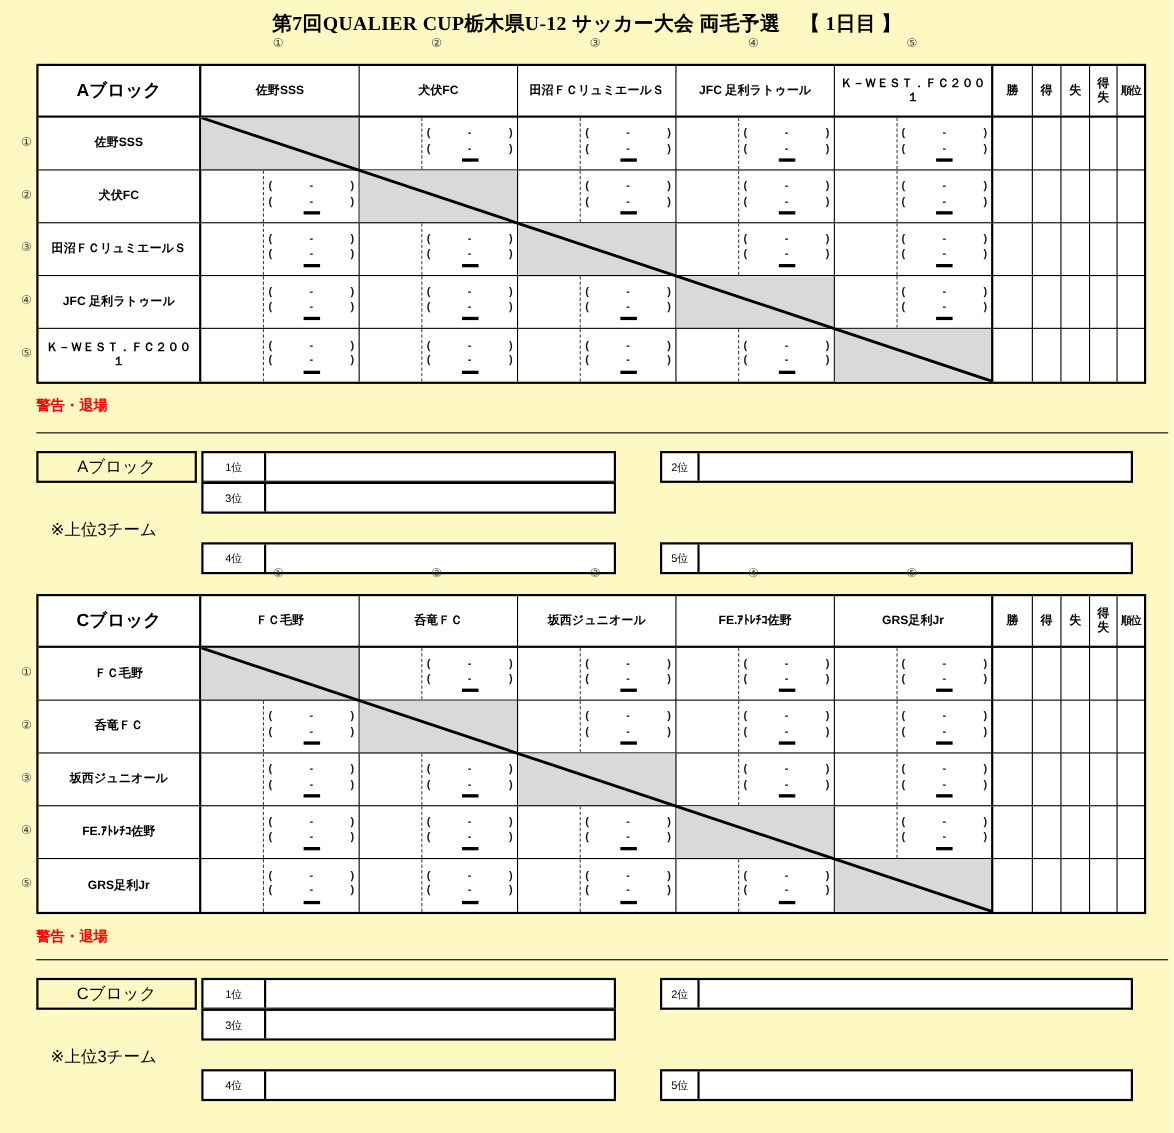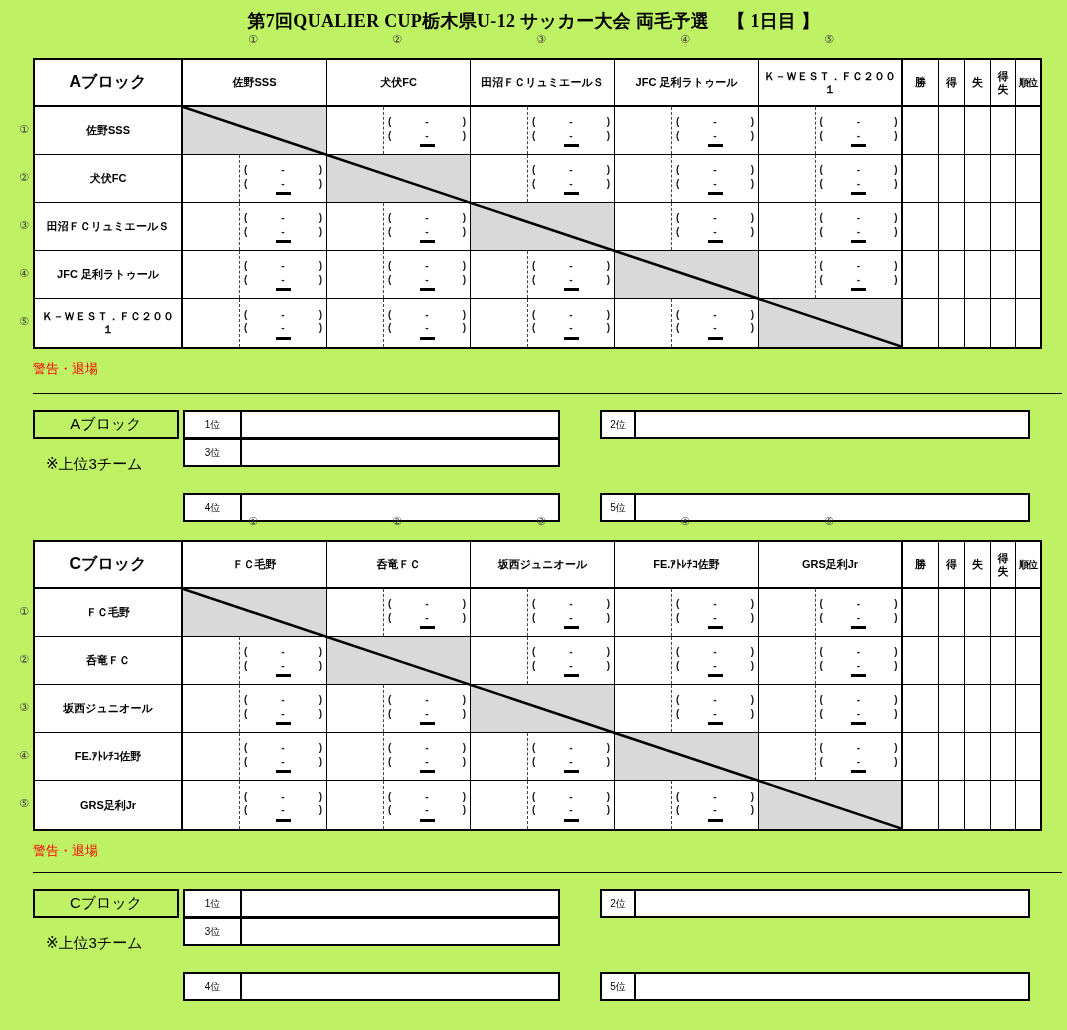--- a/index.html
+++ b/index.html
@@ -1,17 +1,17 @@
 <!DOCTYPE html>
 <html><head>
 <meta charset="utf-8">
 <style>
   *{margin:0;padding:0;box-sizing:border-box}
   html,body{background:#fff}
-  #root{position:relative;width:1067px;height:1030px;background:#bef264;overflow:hidden;
+  #root{position:relative;width:1067px;height:1030px;background:#fef9c3;overflow:hidden;
         font-family:"Liberation Sans","DejaVu Sans",sans-serif;color:#000}
   .title{position:absolute;top:9px;left:0;width:100%;text-align:center;
          font-family:"Liberation Serif","DejaVu Serif",serif;font-weight:bold;
          font-size:18px;letter-spacing:.3px}
   .cnum{position:absolute;transform:translate(-50%,-50%);font-size:11px;color:#3a3a3a}
   
   .lgrid{position:absolute;left:33px;width:1009px;height:291px;border:2px solid #000;background:#fff;
          display:grid;
          grid-template-columns:148px 144px 144px 144px 144px 144px 36px 26px 26px 25px 24px;
          grid-template-rows:47px 48px 48px 48px 48px 48px}
@@ -30,34 +30,34 @@
   .mcell{display:flex}
   .mc-left{width:57px;border-right:1px dashed #444;flex:none}
   .mc-right{flex:1;display:flex;flex-direction:column;align-items:center;justify-content:center;padding-top:1px}
   .hline{width:78px;display:flex;justify-content:space-between;
          font-size:10px;font-weight:bold;line-height:1.35;color:#15151f}
   .tdash{width:15px;height:3px;background:#000;margin-top:2px}
   .diag{background:#D9D9D9}
   .dsvg{position:absolute;left:148px;top:47px;pointer-events:none}
   
   .rank-section{position:absolute;left:0;width:1067px;height:172px}
-  .warn{position:absolute;left:33px;top:2px;color:#FF0000;font-weight:normal;font-size:13px}
+  .warn{position:absolute;left:33px;top:2px;color:#FF0000;font-weight:bold;font-size:13px}
   .rule{position:absolute;left:33px;top:35px;width:1029px;height:1px;background:#000}
   .bbox{position:absolute;left:33px;top:52px;width:146px;height:29px;border:2px solid #000;
         display:flex;align-items:center;justify-content:center;font-size:15px}
   .rbox{position:absolute;height:29px;border:2px solid #000;display:flex;background:#fff}
   .rbox .rlabel{border-right:2px solid #000;display:flex;align-items:center;justify-content:center;
                 font-size:10px;flex:none}
   .rbox .rfield{flex:1}
   .rmain{left:183px;width:377px}
   .rside{left:600px;width:430px}
   .rmain .rlabel{width:57px}
   .rside .rlabel{width:34px}
   .top1{top:52px}.top2{top:80px}.top3{top:135px}
-  .note{position:absolute;left:46px;top:97px;font-size:15px}
+  .note{position:absolute;left:46px;top:114px;font-size:15px}
 </style>
 </head>
 <body>
 
 <div id="root">
 
   <div class="title">第7回QUALIER CUP栃木県U-12 サッカー大会 両毛予選　【 1日目 】</div>
 
   <div class="rank-section" style="top:358px">
     <div class="warn">警告・退場</div>

